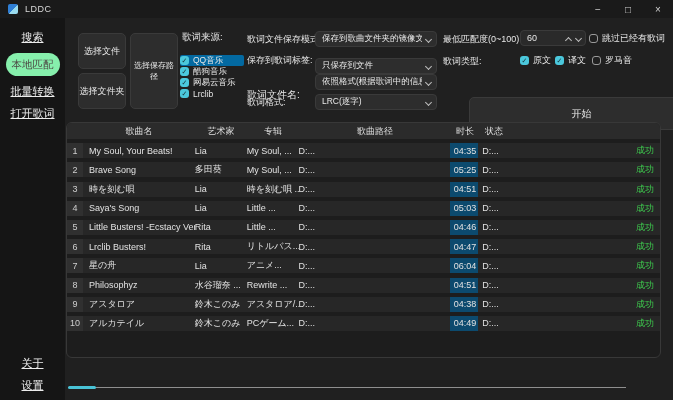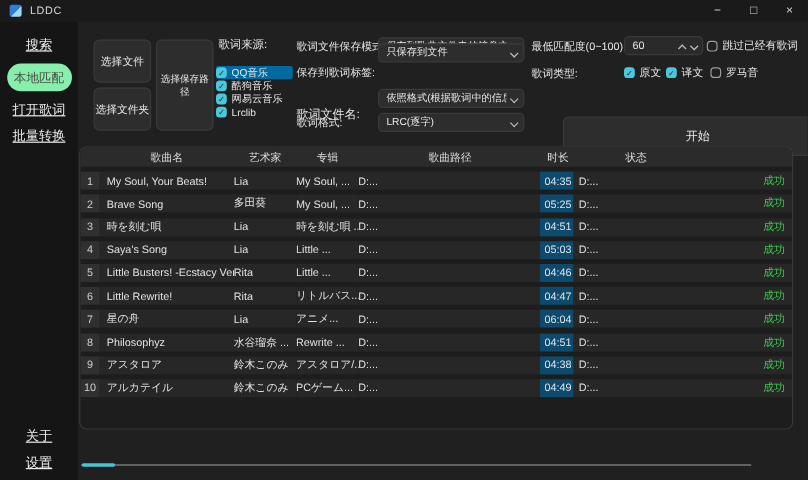--- a/index.html
+++ b/index.html
@@ -75,22 +75,22 @@
   <div class="win-btns">
     <div class="win-btn">−</div>
     <div class="win-btn">□</div>
     <div class="win-btn">×</div>
   </div>
 </div>
 
 <div class="sidebar">
   <div class="side-item si-1">搜索</div>
   <div class="side-pill">本地匹配</div>
+  <div class="side-item">批量转换</div>
   <div class="side-item">打开歌词</div>
-  <div class="side-item">批量转换</div>
   <div class="side-bottom">
     <div class="side-item">关于</div>
     <div class="side-item">设置</div>
   </div>
 </div>
 
 <div class="main">
 
   <div class="btn" style="left:13px; top:15px; width:48px; height:36px;">选择文件</div>
   <div class="btn" style="left:13px; top:55px; width:48px; height:36px;">选择文件夹</div>
@@ -114,21 +114,21 @@
     <span>Lrclib</span>
   </div>
 
   <div class="lbl" style="left:182px; top:15px; font-size:9px;">歌词文件保存模式:</div>
   <div class="dd" style="top:13px;">
     <span class="txt">保存到歌曲文件夹的镜像文件夹</span>
     <span class="chev"></span>
   </div>
 
   <div class="lbl" style="left:182px; top:36px; font-size:9px;">保存到歌词标签:</div>
-  <div class="dd" style="top:18px;">
+  <div class="dd" style="top:40px;">
     <span class="txt">只保存到文件</span>
     <span class="chev"></span>
   </div>
 
   <div class="lbl" style="left:182px; top:70px; font-size:10px;">歌词文件名:</div>
   <div class="dd" style="top:56px;">
     <span class="txt">依照格式(根据歌词中的信息)</span>
     <span class="chev"></span>
   </div>
 
@@ -168,21 +168,21 @@
   <div class="btn start-btn">开始</div>
 
   <div class="tablebox">
     <div class="thead">
       <div class="c c-num h"></div>
       <div class="c c-song h">歌曲名</div>
       <div class="c c-art h">艺术家</div>
       <div class="c c-alb h">专辑</div>
       <div class="c c-path h">歌曲路径</div>
       <div class="c c-dur h">时长</div>
-      <div class="c c-stat h" style="color:#dedede;margin-left:36px;">状态</div>
+      <div class="c c-stat h" style="color:#dedede;">状态</div>
     </div>
 
     <div class="trow">
       <div class="c c-num">1</div>
       <div class="c c-song">My Soul, Your Beats!</div>
       <div class="c c-art">Lia</div>
       <div class="c c-alb">My Soul, ...</div>
       <div class="c c-path">D:...</div>
       <div class="c c-dur">04:35</div>
       <div class="c c-save">D:...</div>
@@ -223,21 +223,21 @@
       <div class="c c-song">Little Busters! -Ecstacy Ver.-</div>
       <div class="c c-art">Rita</div>
       <div class="c c-alb">Little ...</div>
       <div class="c c-path">D:...</div>
       <div class="c c-dur">04:46</div>
       <div class="c c-save">D:...</div>
       <div class="c c-stat">成功</div>
     </div>
     <div class="trow">
       <div class="c c-num">6</div>
-      <div class="c c-song">Little Rewrite!</div>
+      <div class="c c-song">Lrclib Busters!</div>
       <div class="c c-art">Rita</div>
       <div class="c c-alb">リトルバス...</div>
       <div class="c c-path">D:...</div>
       <div class="c c-dur">04:47</div>
       <div class="c c-save">D:...</div>
       <div class="c c-stat">成功</div>
     </div>
     <div class="trow">
       <div class="c c-num">7</div>
       <div class="c c-song">星の舟</div>

